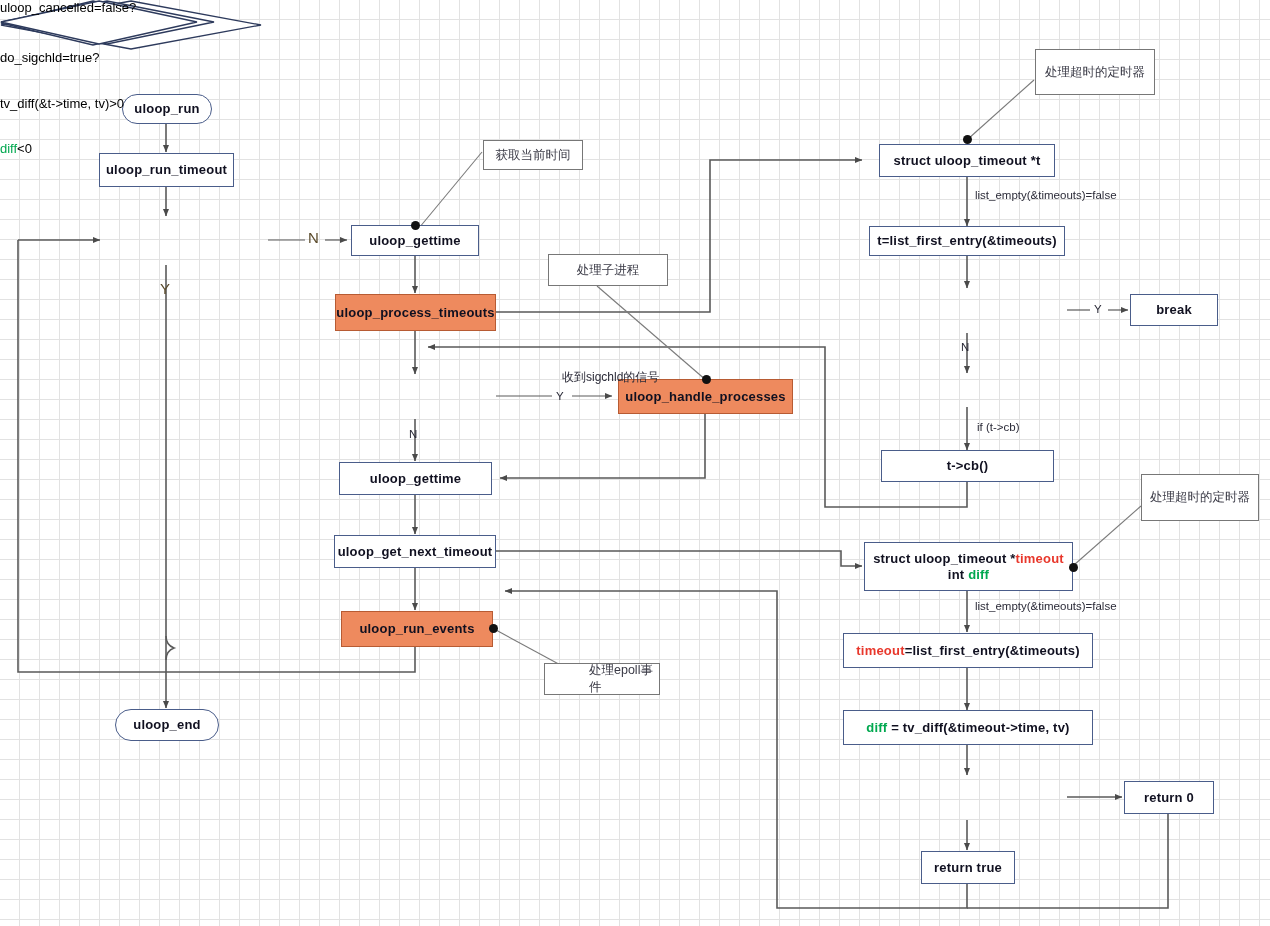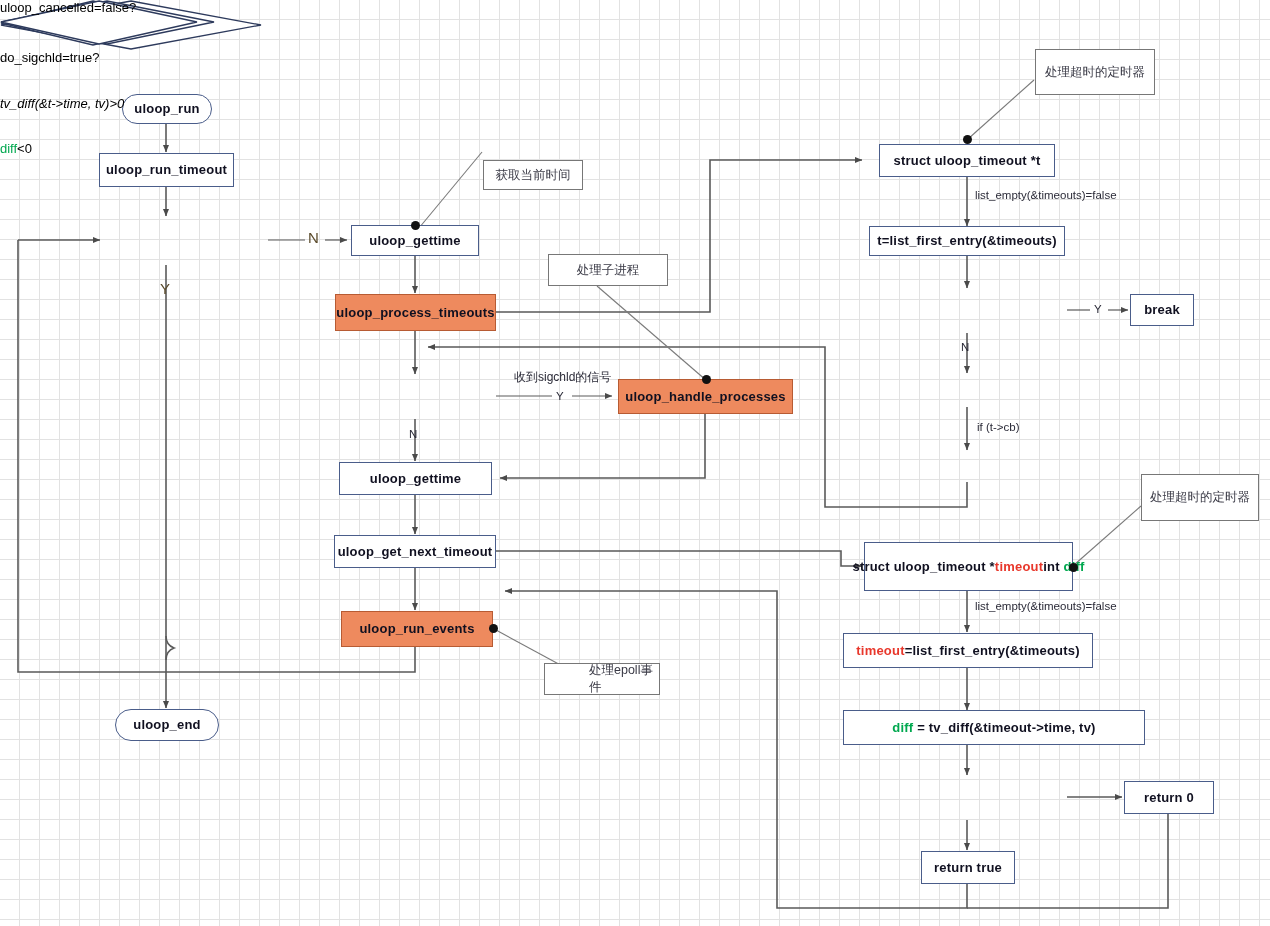--- a/index.html
+++ b/index.html
@@ -72,21 +72,21 @@
   .edge-label{
     position:absolute;
     font-size:11.5px;
     color:#2b2b38;
     font-weight:normal;
     white-space:nowrap;
     z-index:4;
     background:transparent;
   }
   .edge-label.big{font-size:15px;color:#5a4a2a;font-weight:normal;}
-  .edge-label.cn{font-size:12px;color:#2b2b38;}
+  .edge-label.cn{font-size:12px;color:#2b2b38;margin-left:48px;}
   .red{color:#e8372b;}
   .green{color:#00a84f;}
   .dot{
     position:absolute;
     width:9px;height:9px;border-radius:50%;
     background:#111111;z-index:5;
   }
 </style>
 </head>
 <body>
@@ -238,57 +238,60 @@
     <span>struct uloop_timeout *t</span>
   </div>
   <div class="dot" style="left:963px;top:135px;"></div>
 
   <div class="edge-label" style="left:975px;top:189px;">list_empty(&amp;timeouts)=false</div>
 
   <div class="node proc" style="left:869px;top:226px;width:196px;height:30px;">
     <span>t=list_first_entry(&amp;timeouts)</span>
   </div>
 
-  <div class="decision" style="left:855px;top:288px;width:215px;height:45px;font-style:italic;">
+  <div class="decision" style="left:855px;top:288px;width:215px;height:45px;">
     <svg width="215" height="45" style="position:absolute;left:0;top:0;">
       <polygon points="107,1 214,22 107,44 1,22" fill="#ffffff" stroke="#2d3a5c" stroke-width="1.3"></polygon>
     </svg>
     <span class="dlabel">tv_diff(&amp;t-&gt;time, tv)&gt;0</span>
   </div>
 
   <div class="edge-label" style="left:1094px;top:303px;">Y</div>
   <div class="edge-label" style="left:961px;top:341px;">N</div>
 
-  <div class="node proc" style="left:1130px;top:294px;width:64px;height:32px;">
+  <div class="node proc" style="left:1130px;top:294px;width:88px;height:32px;">
     <span>break</span>
   </div>
 
 
   <div class="edge-label" style="left:977px;top:421px;">if (t-&gt;cb)</div>
 
-
-  <div class="node proc" style="left:864px;top:542px;width:209px;height:49px;flex-direction:row;justify-content:center;">
+  <div class="node proc" style="left:881px;top:450px;width:173px;height:32px;">
+    <span>t-&gt;cb()</span>
+  </div>
+
+  <div class="node proc" style="left:864px;top:542px;width:209px;height:49px;flex-direction:column;justify-content:center;">
     <div style="white-space:nowrap;">
       <span>struct uloop_timeout *</span><span class="red">timeout</span>
     </div>
     <div style="white-space:nowrap;">
       <span>int </span><span class="green">diff</span>
     </div>
   </div>
   <div class="dot" style="left:1069px;top:563px;"></div>
 
   <div class="edge-label" style="left:975px;top:600px;">list_empty(&amp;timeouts)=false</div>
 
   <div class="node proc" style="left:843px;top:633px;width:250px;height:35px;">
     <span style="white-space:nowrap;">
       <span class="red">timeout</span><span>=list_first_entry(&amp;timeouts)</span>
     </span>
   </div>
 
-  <div class="node proc" style="left:843px;top:710px;width:302px;height:35px;">
+  <div class="node proc" style="left:843px;top:710px;width:250px;height:35px;">
     <span style="white-space:nowrap;">
       <span class="green">diff</span><span> =  tv_diff(&amp;timeout-&gt;time, tv)</span>
     </span>
   </div>
 
   <div class="decision" style="left:869px;top:775px;width:198px;height:45px;">
     <svg width="198" height="45" style="position:absolute;left:0;top:0;">
       <polygon points="99,1 197,22 99,44 1,22" fill="#ffffff" stroke="#2d3a5c" stroke-width="1.3"></polygon>
     </svg>
     <span class="dlabel">
@@ -297,21 +300,21 @@
   </div>
 
   <div class="node proc" style="left:1124px;top:781px;width:90px;height:33px;">
     <span>return 0</span>
   </div>
 
   <div class="node proc" style="left:921px;top:851px;width:94px;height:33px;">
     <span>return true</span>
   </div>
 
-  <div class="note" style="left:483px;top:160px;width:100px;height:30px;align-items:center;">
+  <div class="note" style="left:483px;top:140px;width:100px;height:30px;align-items:center;">
     <span>获取当前时间</span>
   </div>
 
   <div class="note" style="left:548px;top:254px;width:120px;height:32px;">
     <span>处理子进程</span>
   </div>
 
   <div class="note" style="left:1035px;top:49px;width:120px;height:46px;">
     <span>处理超时的定时器</span>
   </div>

